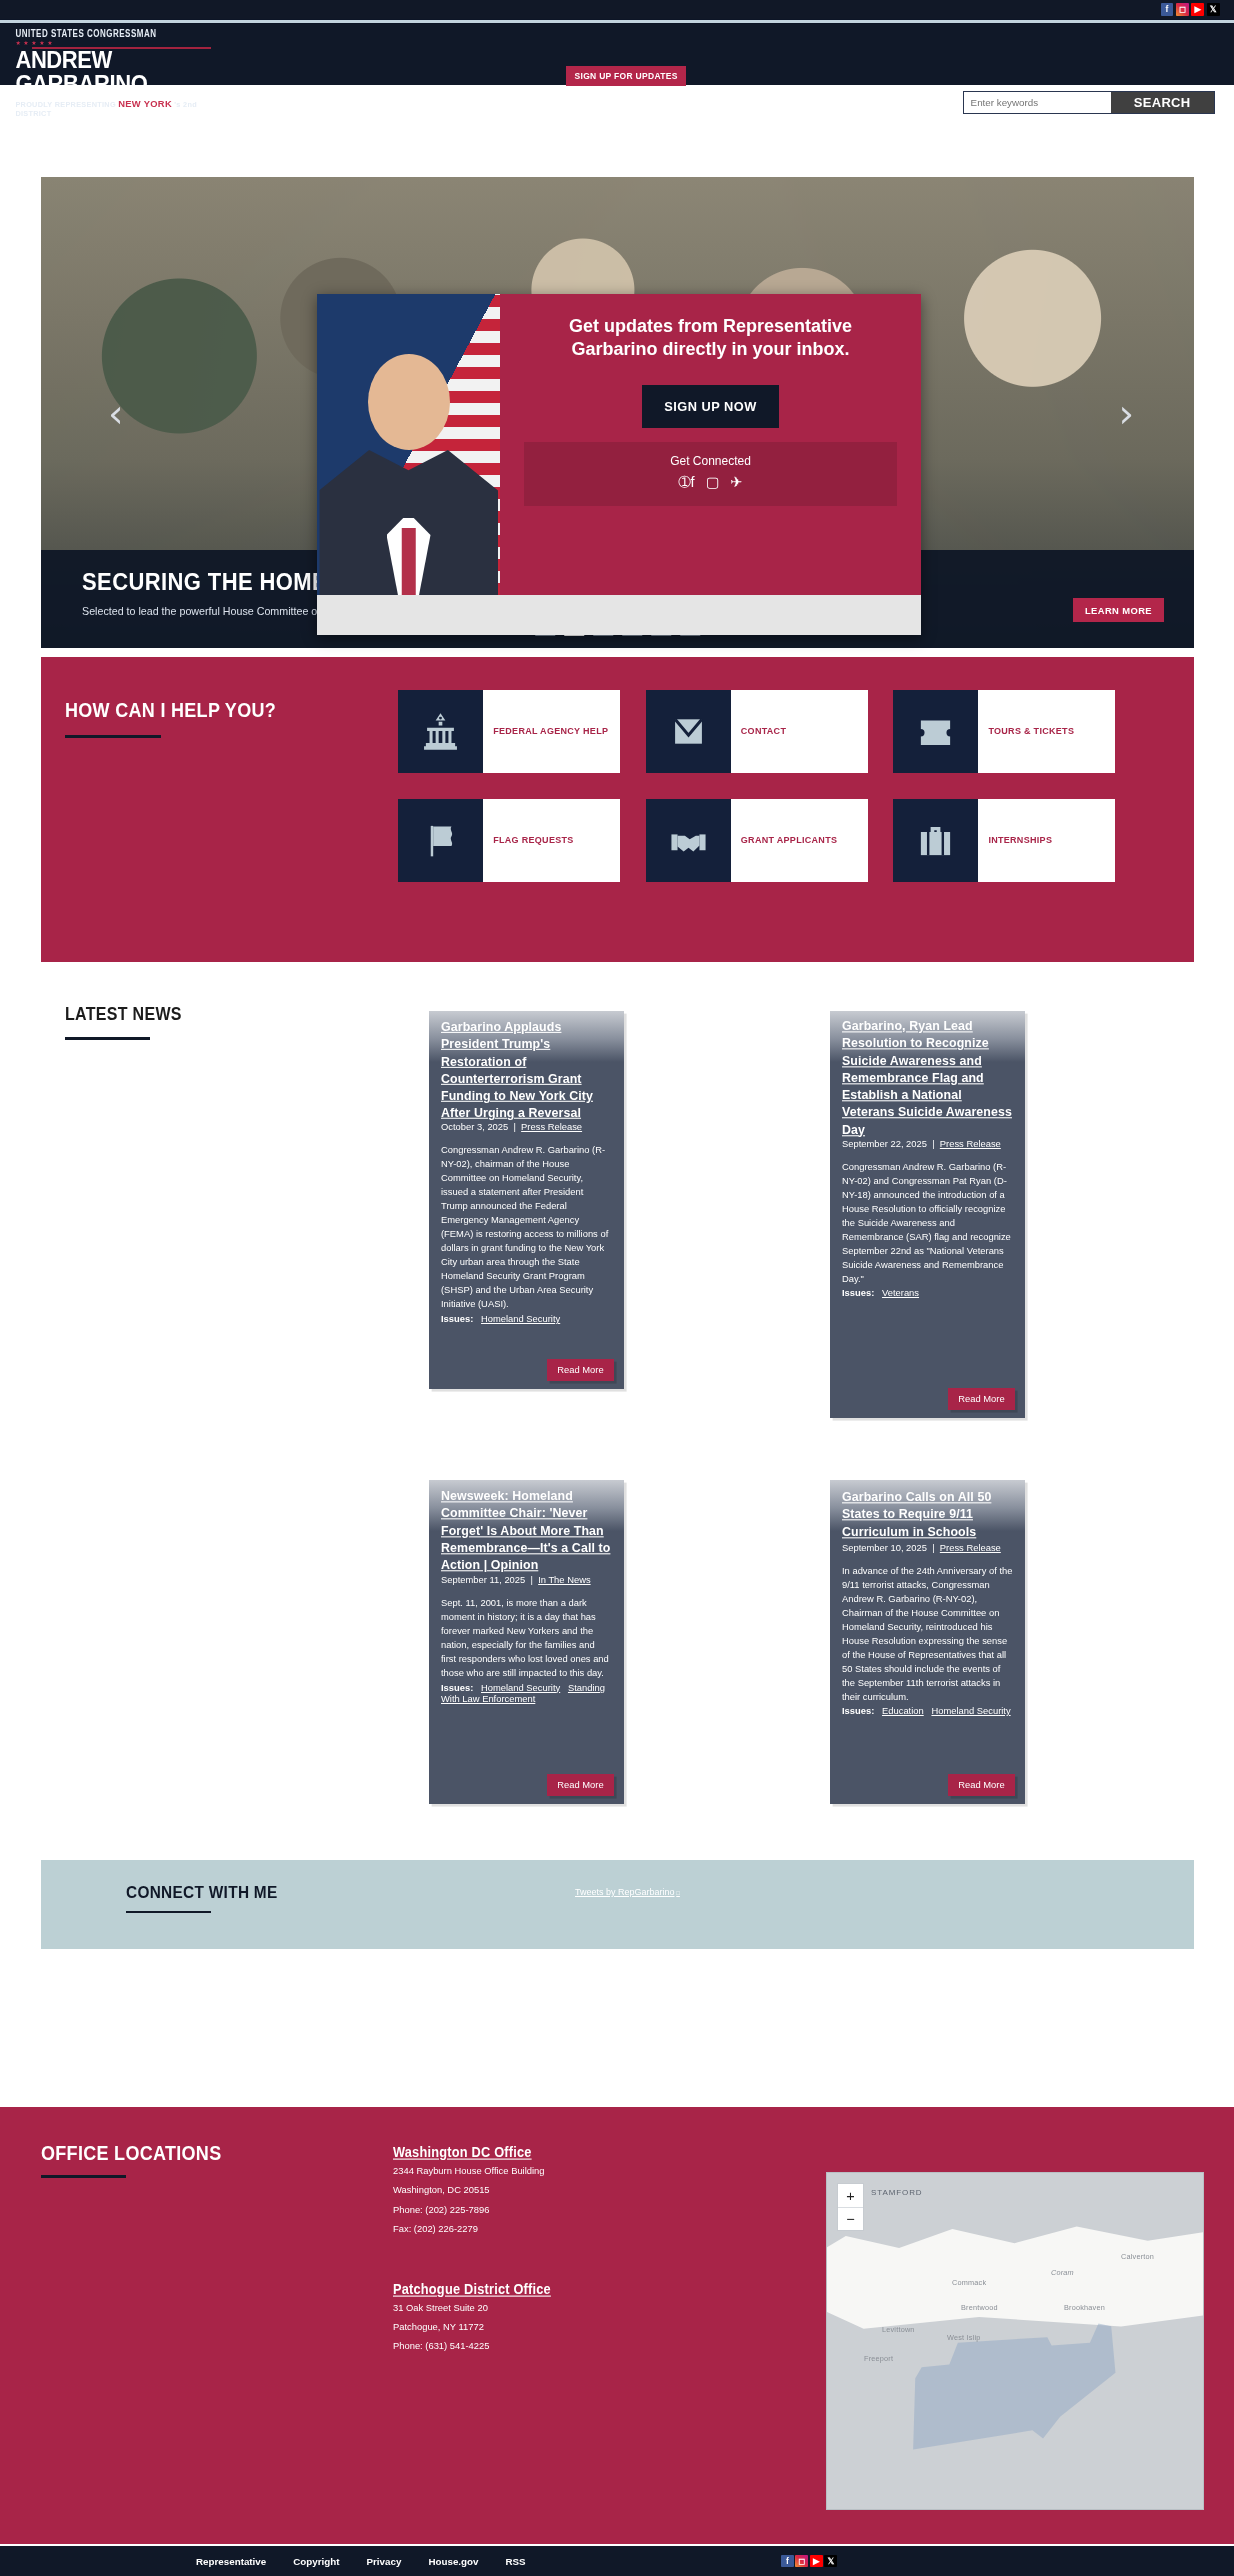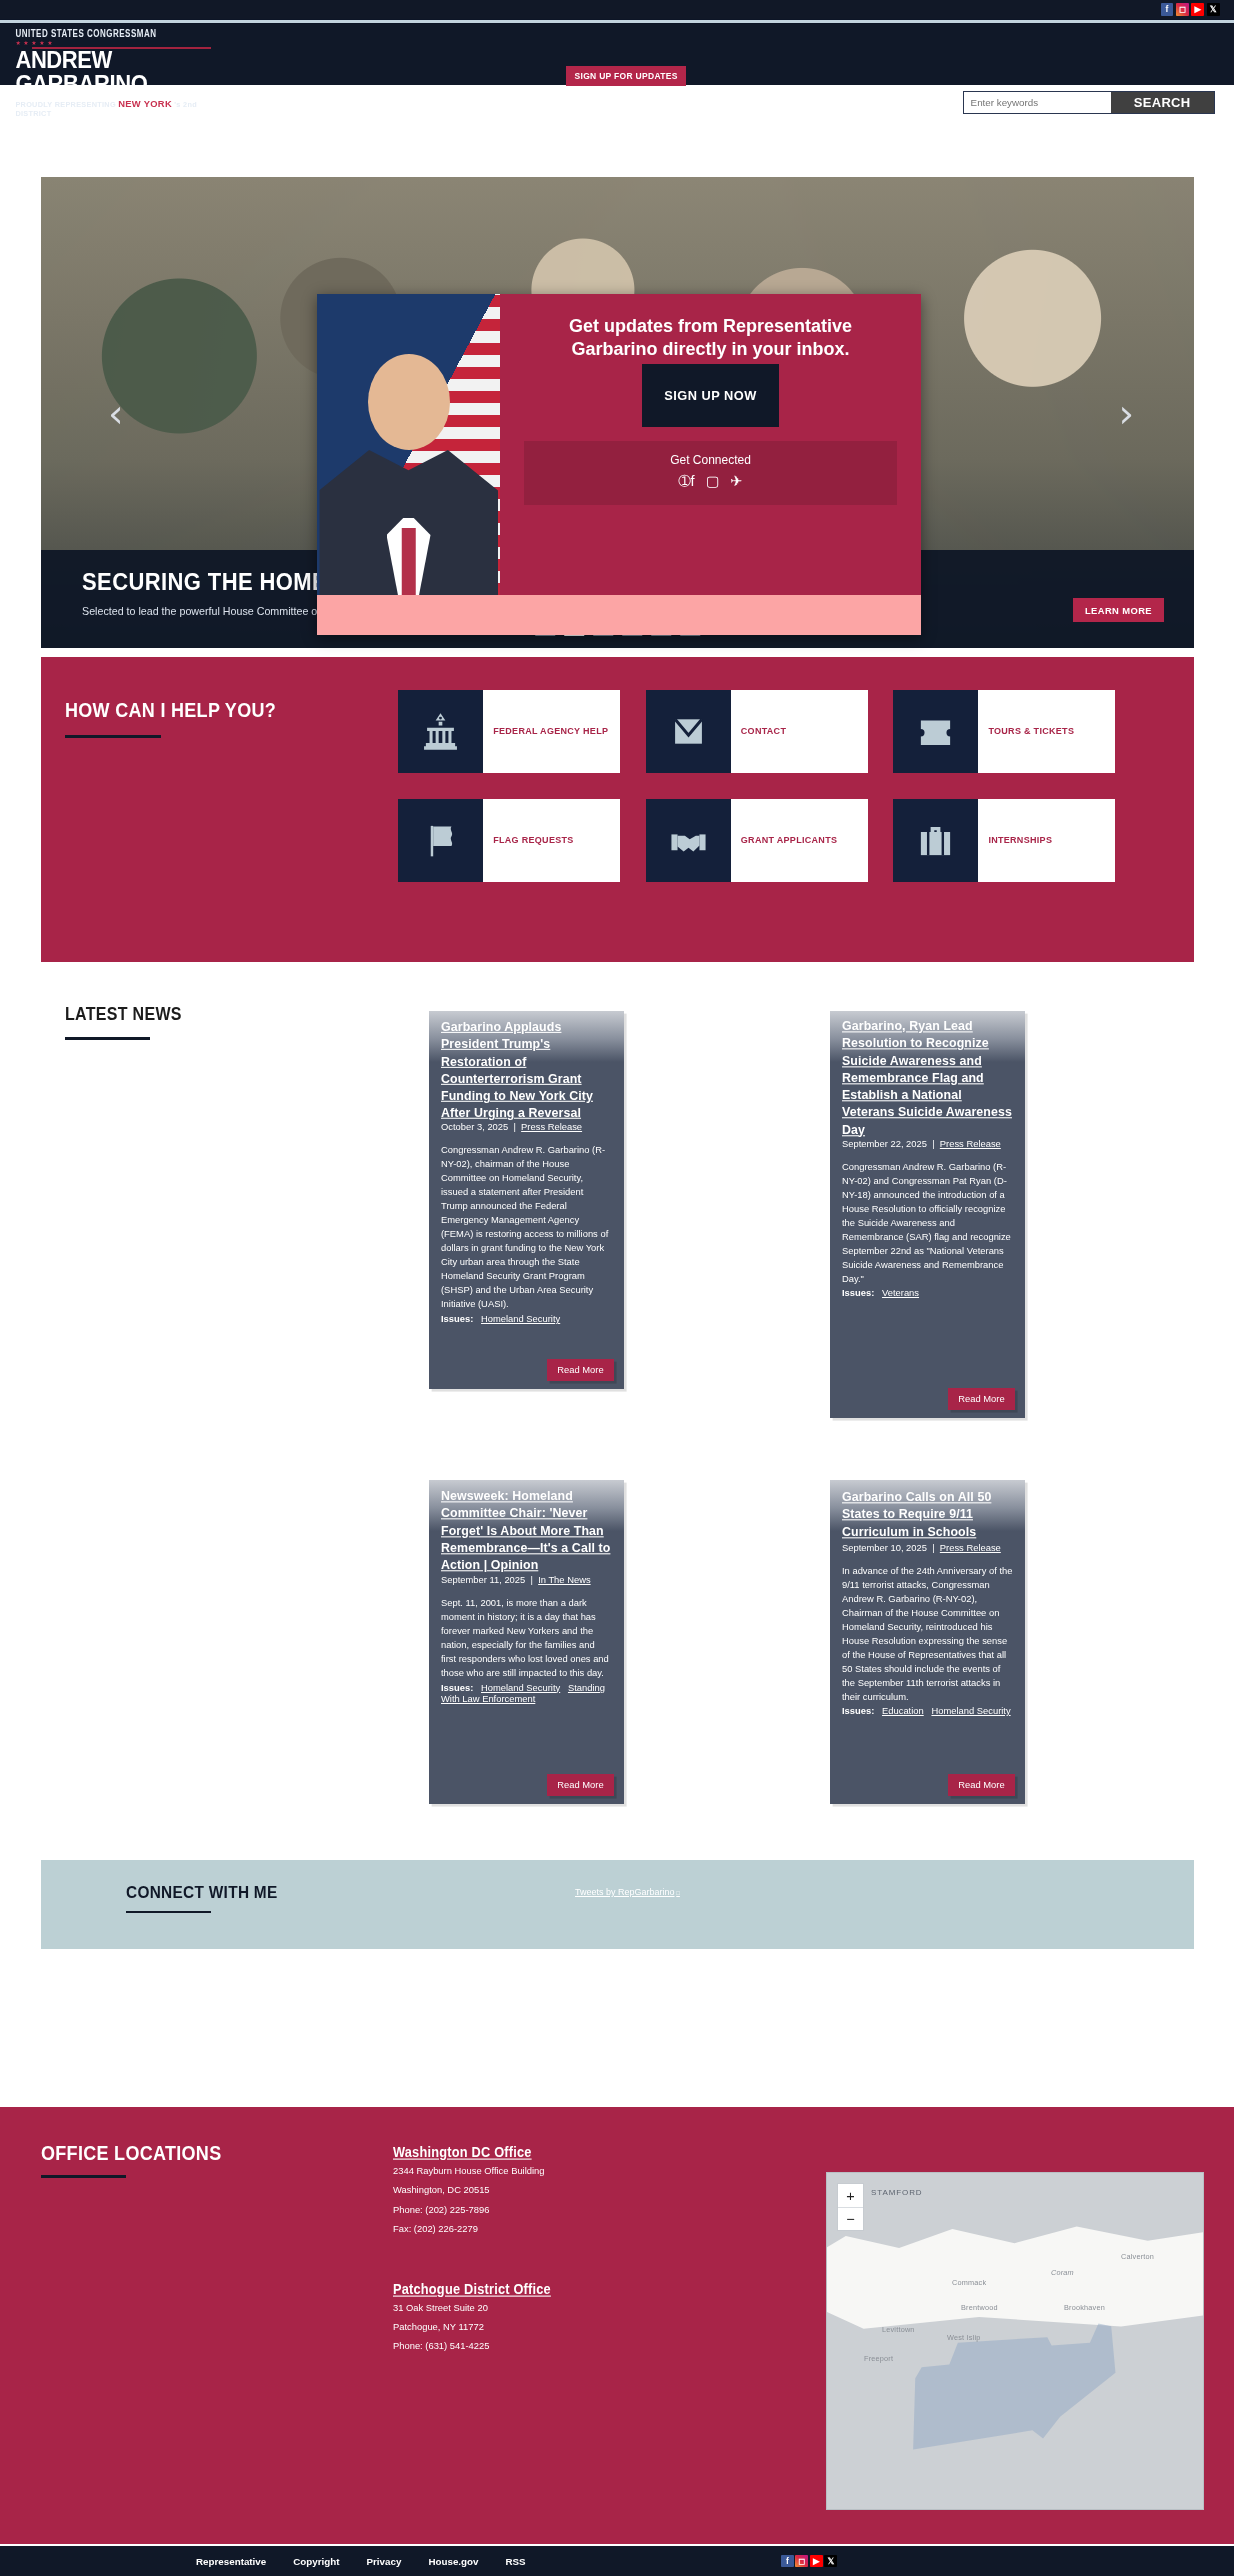--- a/index.html
+++ b/index.html
@@ -69,42 +69,42 @@
                cursor:pointer; }
   .arrow { position:absolute; top:50%; transform:translateY(-50%); color:#d9dde3;
            font-size:39px; cursor:pointer; user-select:none; font-family:"DejaVu Sans",sans-serif;}
   .arrow.l{left:67px;} .arrow.r{right:60px;}
   .dots { position:absolute; left:50%; transform:translateX(-50%); bottom:12px; display:flex; gap:8.5px;}
   .dot { width:20.5px; height:3.4px; background:#7c8898; cursor:pointer; }
   .dot.on { background:#ffffff; }
 
   
   .modal { position:absolute; left:317px; top:294px; width:604px; height:341px;
-           background:#fca5a5; box-shadow:0 3.4px 13.7px rgba(0,0,0,.45); z-index:40; }
+           background:#e5e5e5; box-shadow:0 3.4px 13.7px rgba(0,0,0,.45); z-index:40; }
   .modal-body { display:flex; height:301px; }
   .modal-photo { width:183px; height:301px;
      background:
        linear-gradient(118deg, #1d3a6b 0 52%, transparent 52%),
        repeating-linear-gradient(0deg,#c5243a 0 12px,#f2f2f2 12px 24px),
        #1d3a6b;
      position:relative; overflow:hidden; }
   .face { position:absolute; left:50%; top:36%; transform:translate(-50%,-50%);
           width:82px; height:96px; border-radius:41px/48px; background:#e4b894; }
   .body-suit { position:absolute; left:50%; bottom:0; transform:translateX(-50%);
           width:179px; height:145px; background:#2a3040;
           clip-path:polygon(28% 0,50% 14%,72% 0,100% 28%,100% 100%,0 100%,0 28%); }
   .shirt { position:absolute; left:50%; bottom:0; transform:translateX(-50%);
            width:44px; height:77px; background:#fff;
            clip-path:polygon(38% 0,62% 0,100% 22%,74% 100%,26% 100%,0 22%); }
   .tie { position:absolute; left:50%; bottom:0; transform:translateX(-50%);
          width:14.5px; height:67px; background:#b3304a; }
   .modal-right { flex:1; background:#a82448; padding:22px 24px 0; text-align:center; }
   .modal-h { color:#fff; font-size:18px; font-weight:bold; line-height:1.22;
              transform:scaleY(1.05); }
-  .modal-btn { margin-top:4px; background:#101828; color:#fff; border:0; padding:24px 22px;
+  .modal-btn { margin-top:25px; background:#101828; color:#fff; border:0; padding:14px 22px;
                font-size:12.8px; font-weight:bold; letter-spacing:0.5px; cursor:pointer; }
   .getconn { margin-top:13.7px; background:#93203f; padding:12px 0 15.4px; }
   .getconn-t { color:#fff; font-size:12px; }
   .getconn-i { margin-top:6.8px; display:flex; justify-content:center; gap:11px;
                color:#fff; font-size:14.5px; }
   .modal-close { position:absolute; left:6.8px; top:6.8px; width:15.4px; height:15.4px;
                  background:#101828; color:#fff; font-size:9.4px; font-weight:bold;
                  display:flex; align-items:center; justify-content:center; cursor:pointer; }
   .modal-foot { padding:5.1px 8.5px; }
   .modal-foot a { color:#1a1a1a; font-size:9px; text-decoration:underline; cursor:pointer; }

